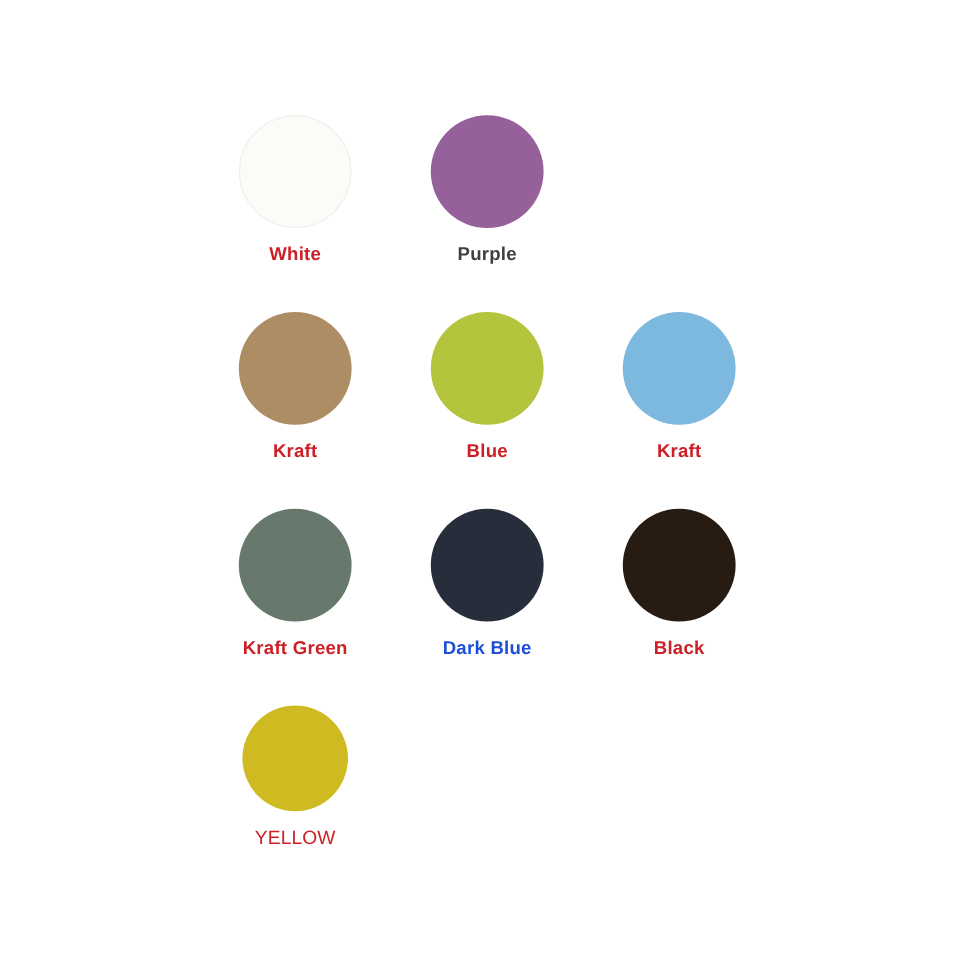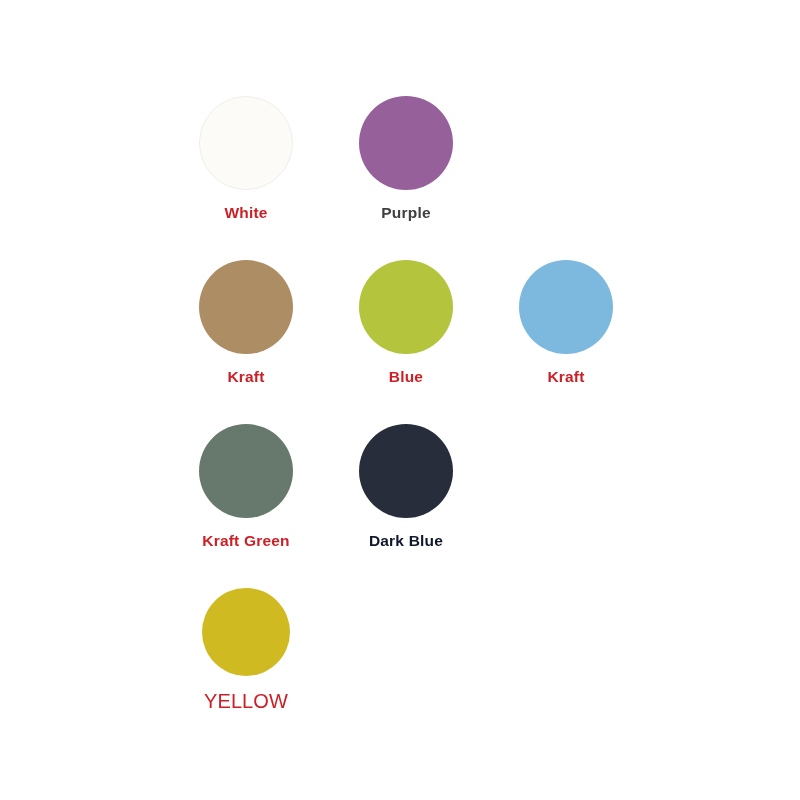--- a/index.html
+++ b/index.html
@@ -77,21 +77,21 @@
     font-weight: bold;
     color: #cc2026;
     letter-spacing: 0.2px;
     line-height: 1;
     text-align: center;
     white-space: nowrap;
   }
 
   .swatch-label.label-thin {
     font-weight: normal;
-    font-size: 20px;
+    font-size: 16px;
     letter-spacing: 0.1px;
   }
 </style>
 </head>
 <body>
 
 <div id="swatch-board">
   <div class="swatch-grid">
       <div class="swatch-row">
         <div class="swatch-cell">
@@ -117,21 +117,25 @@
           <span class="swatch-label" style="color: rgb(204, 32, 38);">Kraft</span>
         </div>
       </div>
       <div class="swatch-row">
         <div class="swatch-cell">
           <span class="swatch-disc" title="Dark Green" style="background: rgb(103, 121, 108);"></span>
           <span class="swatch-label" style="color: rgb(204, 32, 38);">Kraft Green</span>
         </div>
         <div class="swatch-cell">
           <span class="swatch-disc" title="Dark Blue" style="background: rgb(40, 45, 60);"></span>
-          <span class="swatch-label" style="color: #0f172a;">Dark Blue</span>
+          <span class="swatch-label" style="color: #1d4ed8;">Dark Blue</span>
+        </div>
+        <div class="swatch-cell">
+          <span class="swatch-disc" title="Black" style="background: rgb(40, 27, 18);"></span>
+          <span class="swatch-label" style="color: rgb(204, 32, 38);">Black</span>
         </div>
       </div>
       <div class="swatch-row row-last">
         <div class="swatch-cell">
           <span class="swatch-disc" title="YELLOW" style="background: rgb(207, 186, 34);"></span>
           <span class="swatch-label label-thin" style="color: rgb(204, 32, 38);">YELLOW</span>
         </div>
         <div class="swatch-cell cell-empty"></div>
       </div>
     </div>

